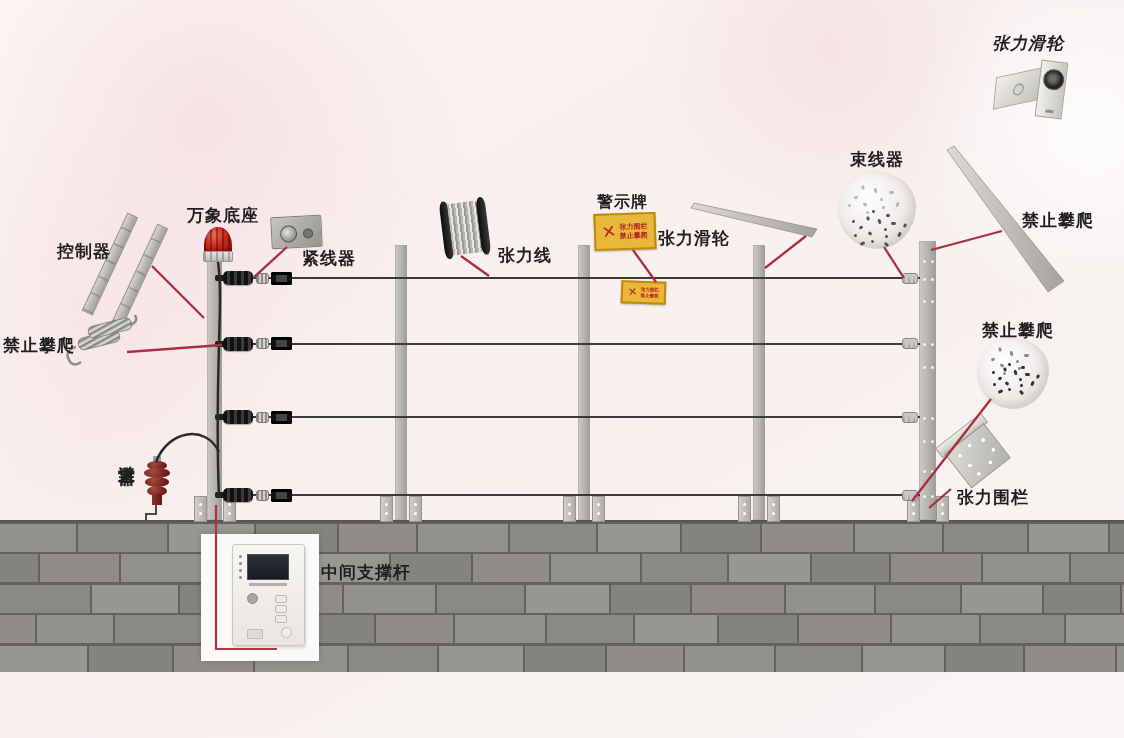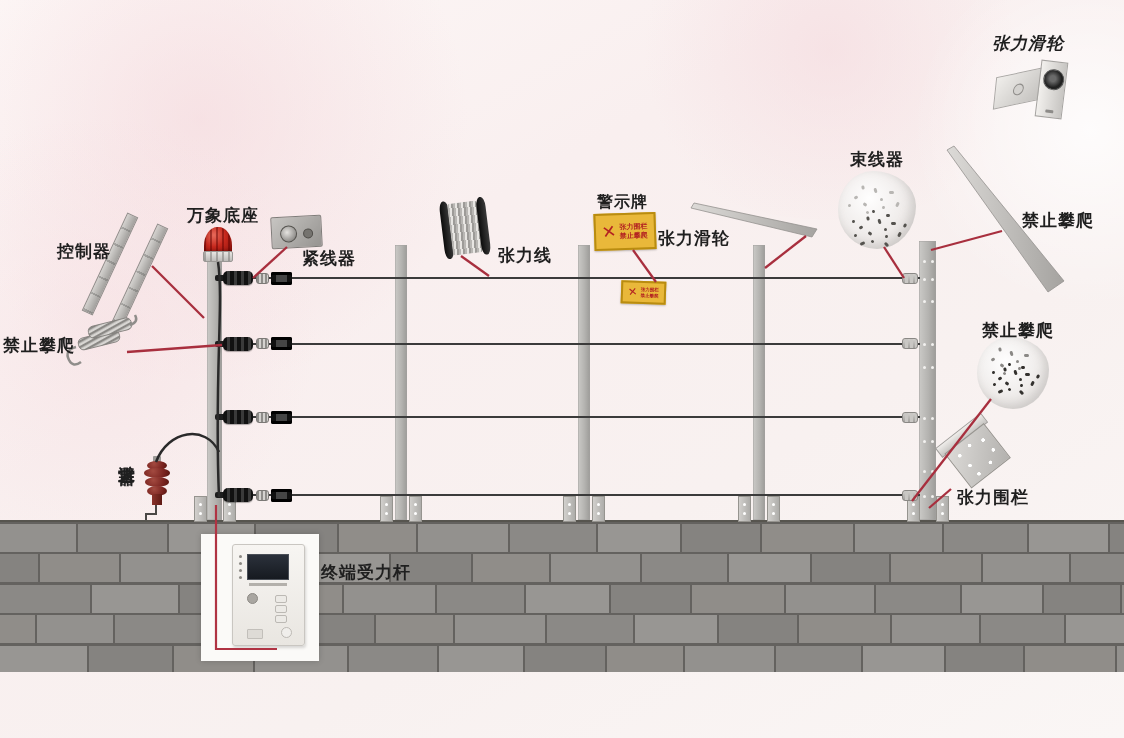--- a/index.html
+++ b/index.html
@@ -505,15 +505,15 @@
   <div class="lbl l-spring">禁止攀爬</div>
   <div class="lbl v l-arrester">避雷器</div>
   <div class="lbl l-wire">张力线</div>
   <div class="lbl l-sign">警示牌</div>
   <div class="lbl l-midrod">张力滑轮</div>
   <div class="lbl l-binder">束线器</div>
   <div class="lbl l-pulley">张力滑轮</div>
   <div class="lbl l-termrod">禁止攀爬</div>
   <div class="lbl l-screws">禁止攀爬</div>
   <div class="lbl l-ubase">张力围栏</div>
-  <div class="lbl l-host">终端受力杆</div>
+  <div class="lbl l-host">中间支撑杆</div>
 
 </div>
 
 </body></html>

